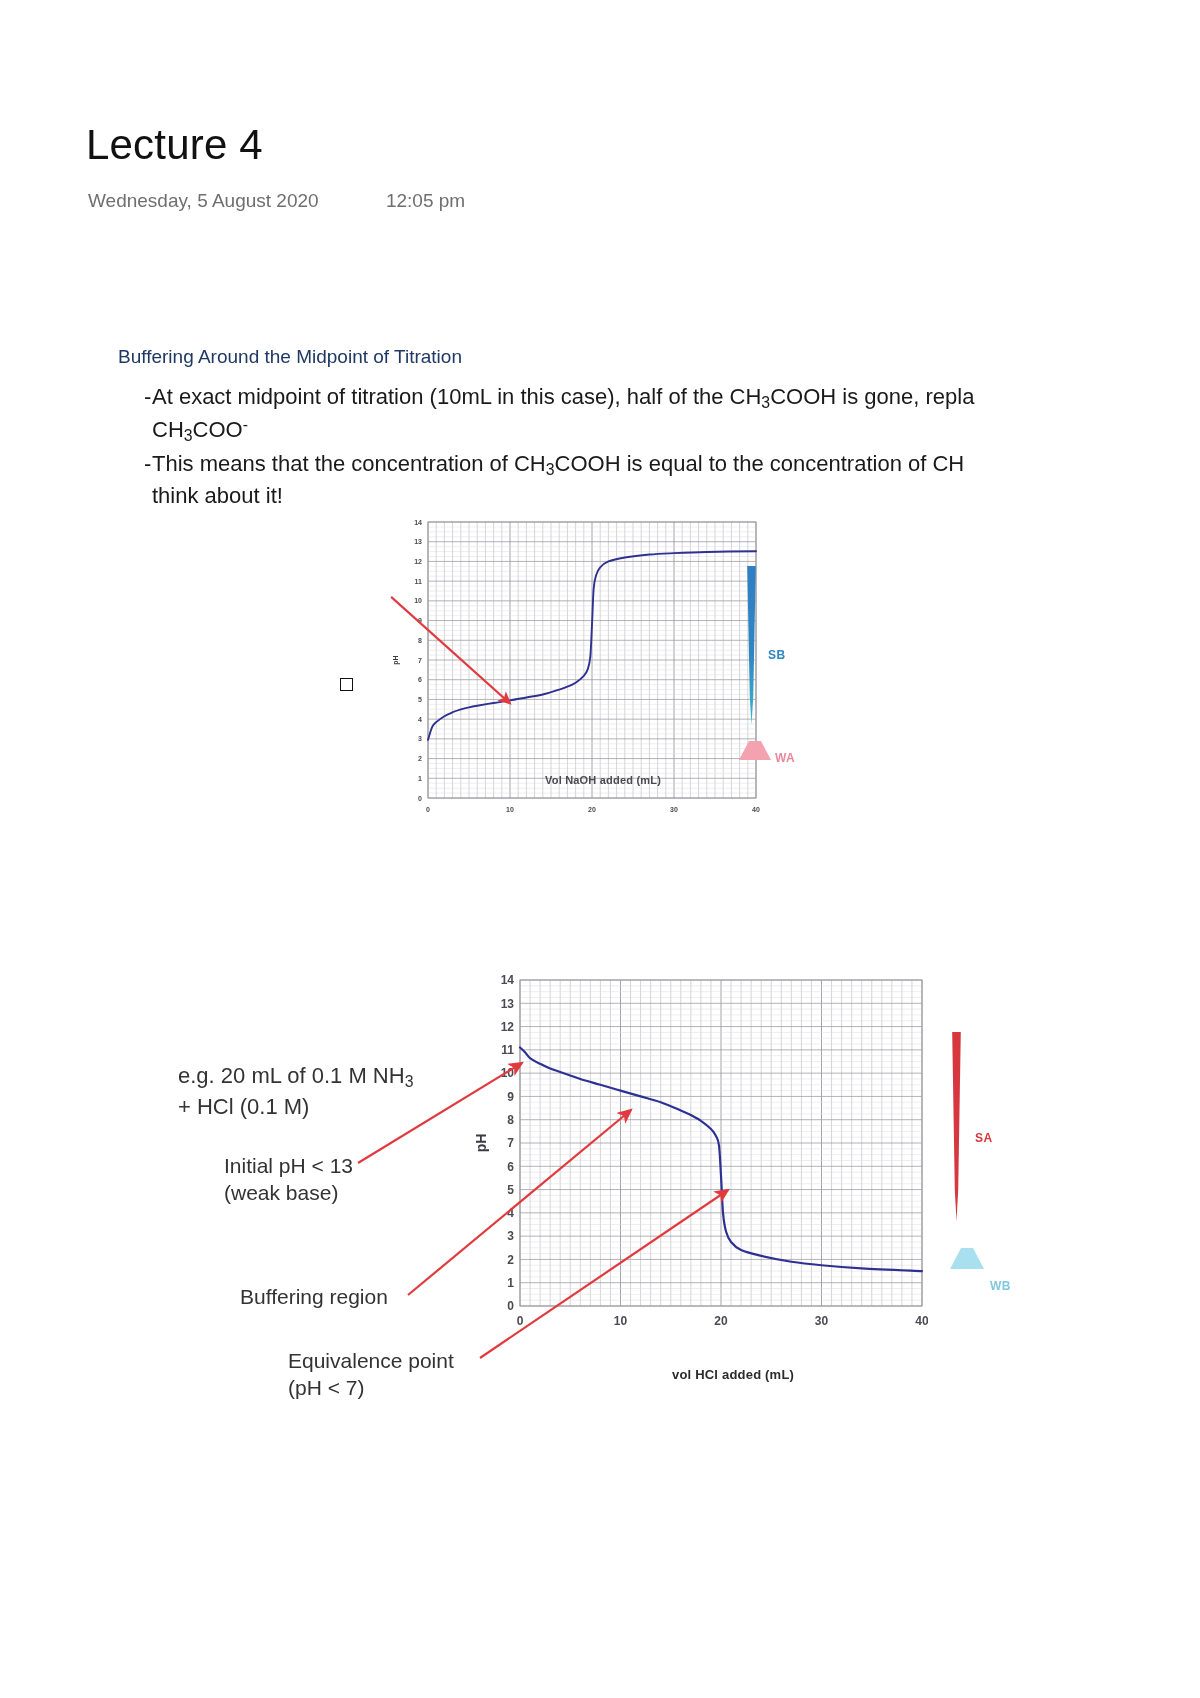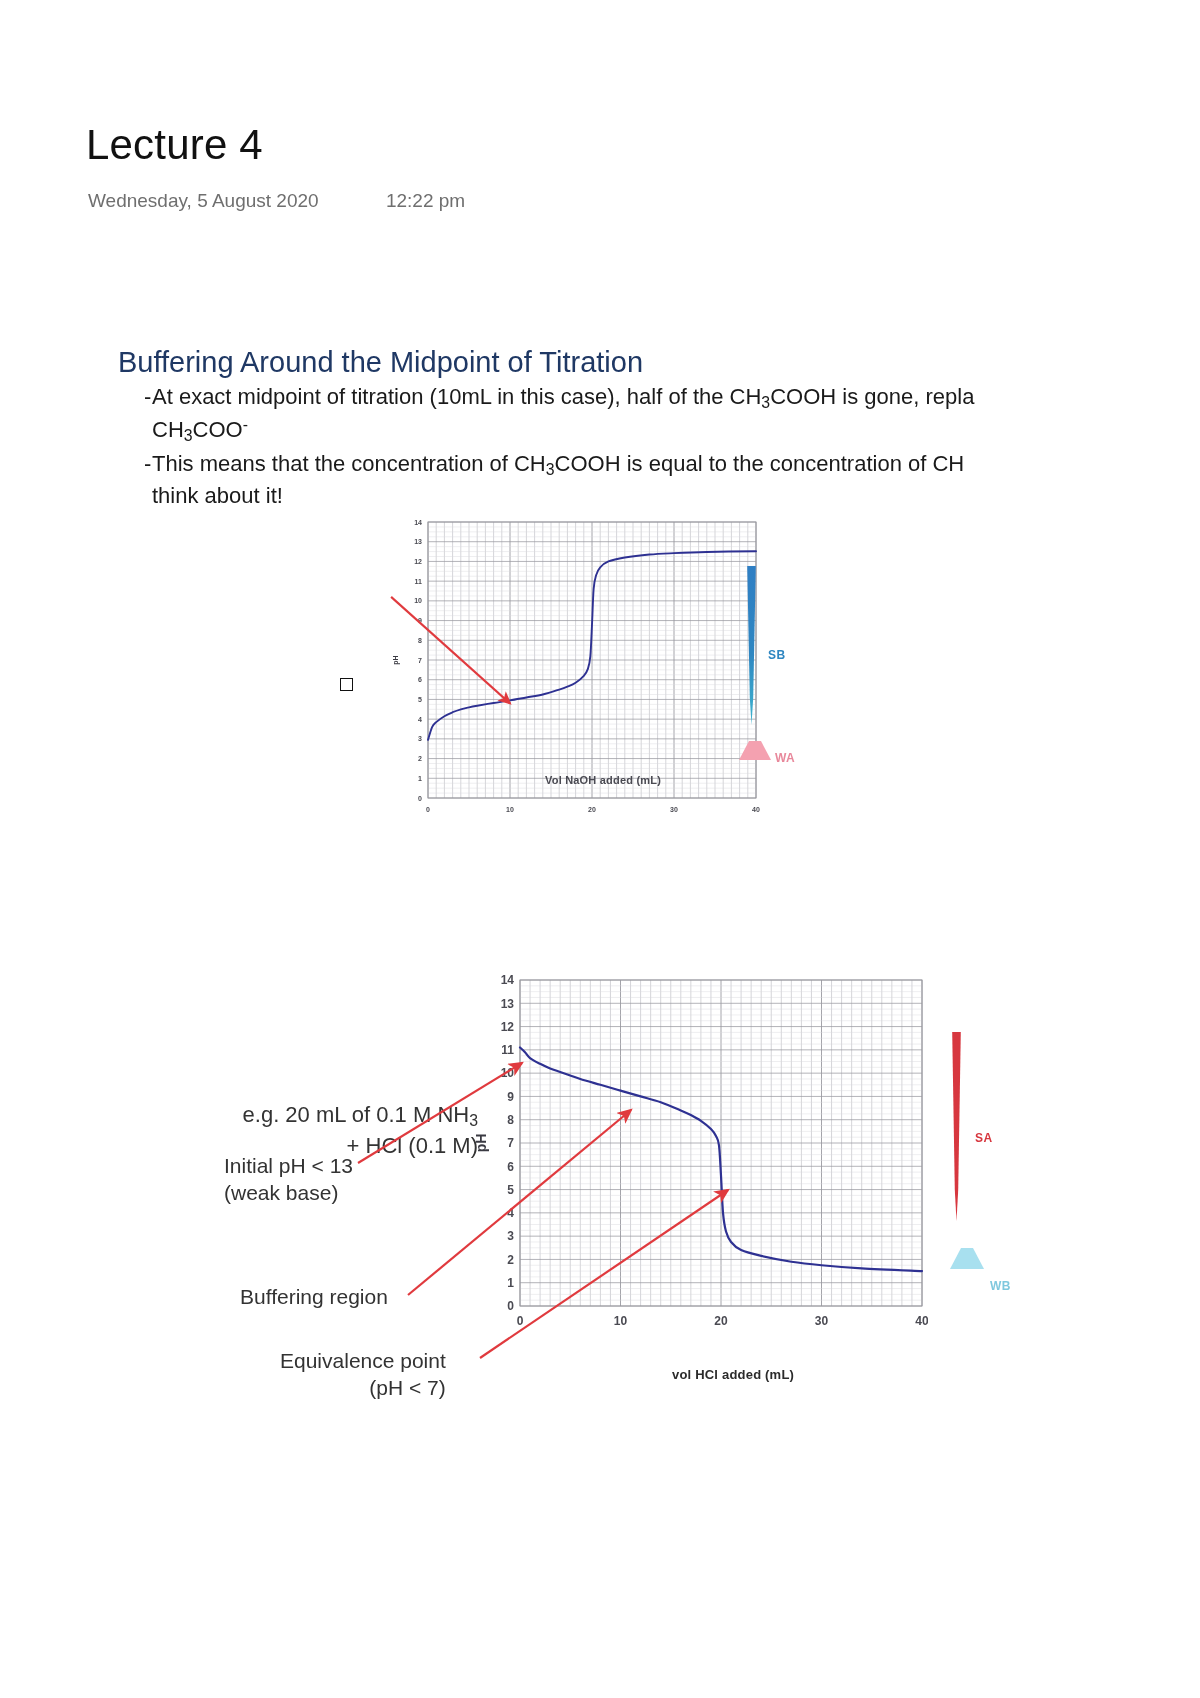--- a/index.html
+++ b/index.html
@@ -9,21 +9,21 @@
 
   
   .doc-title{position:absolute;left:86px;top:124px;font-size:42px;font-weight:400;
              letter-spacing:.2px;color:#111;line-height:1;}
   .doc-meta{position:absolute;left:88px;top:190px;font-size:19px;color:#6f6f6f;}
   .doc-meta .date{display:inline-block;}
   .doc-meta .time{display:inline-block;margin-left:62px;}
 
   
   .h1-blue{position:absolute;left:116px;top:270px;font-size:31px;color:#2e75b6;font-weight:400;}
-  .h2-navy{position:absolute;font-size:29px;color:#1f3864;font-weight:400;}
+  .h2-navy{position:absolute;font-size:19px;color:#1f3864;font-weight:400;}
   #h2-buffer{left:118px;top:346px;}
   #h2-sawb{left:118px;top:882px;}
 
   
   .bullets{position:absolute;left:118px;top:382px;width:1120px;font-size:22px;color:#1a1a1a;line-height:1.38;}
   .bul{display:flex;margin-bottom:2px;}
   .bul .dash{width:34px;flex:0 0 34px;text-align:left;padding-left:26px;box-sizing:border-box;}
   .bul .btxt{flex:1 1 auto;white-space:nowrap;}
   .btxt .cont{display:block;white-space:nowrap;}
   sub{font-size:.72em;vertical-align:-.25em;}
@@ -48,35 +48,35 @@
   
   .burette{position:absolute;}
   #bur-sb{left:746px;top:566px;width:11px;height:160px;}
   #bur-sa{left:951px;top:1032px;width:11px;height:190px;}
   
   #flask-wa{position:absolute;left:738px;top:741px;width:34px;height:20px;}
   #flask-wb{position:absolute;left:949px;top:1248px;width:36px;height:22px;}
 
   
   .ann{position:absolute;font-size:21px;color:#333;line-height:1.3;}
-  #ann-eg{left:178px;top:1062px;width:300px;text-align:right;font-size:22px;margin-top:39px;}
+  #ann-eg{left:178px;top:1062px;width:300px;text-align:left;font-size:22px;}
   #ann-init{left:224px;top:1152px;}
   #ann-buff{left:240px;top:1283px;text-align:center;}
-  #ann-equiv{left:280px;top:1347px;text-align:right;}
+  #ann-equiv{left:288px;top:1347px;}
   .ann-arrows{position:absolute;left:0;top:0;width:1200px;height:1698px;pointer-events:none;}
 </style>
 </head>
 <body>
 
 <div class="page">
 
   <div class="doc-title">Lecture 4</div>
   <div class="doc-meta">
     <span class="date">Wednesday, 5 August 2020</span>
-    <span class="time">12:22 pm</span>
+    <span class="time">12:05 pm</span>
   </div>
 
 
   <div class="h2-navy" id="h2-buffer">Buffering Around the Midpoint of Titration</div>
 
   <div class="bullets">
     <div class="bul">
       <span class="dash">-</span>
       <span class="btxt">
         <span>At exact midpoint of titration (10mL in this case), half of the CH</span><sub>3</sub><span>COOH is gone, repla</span>

